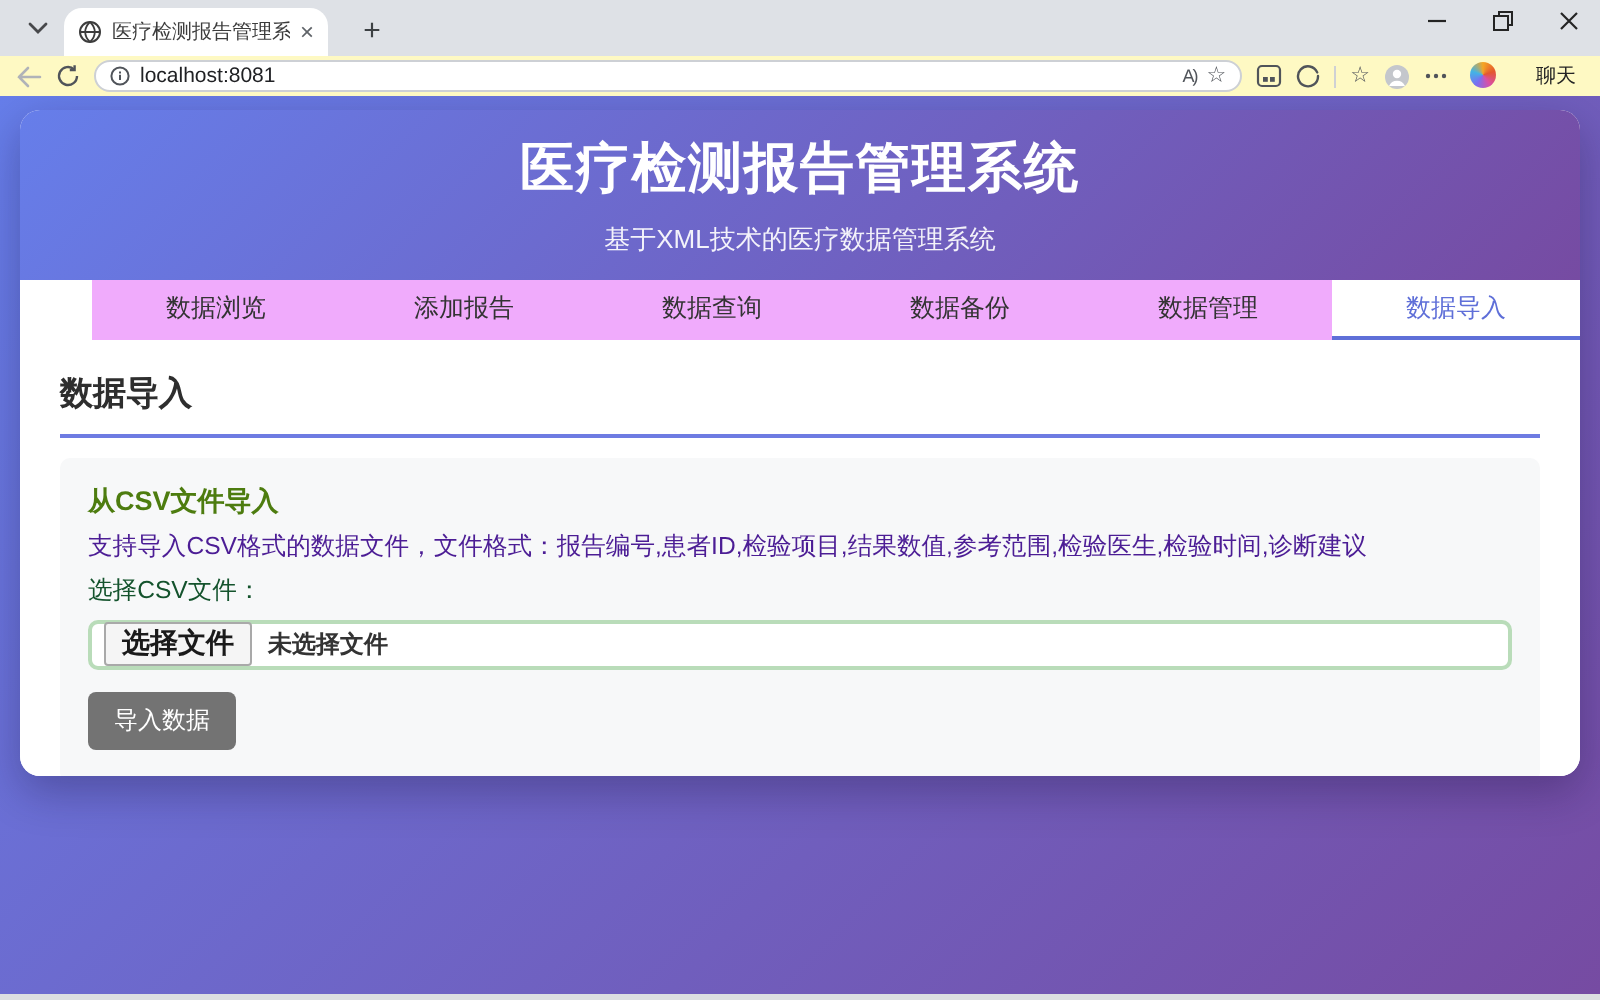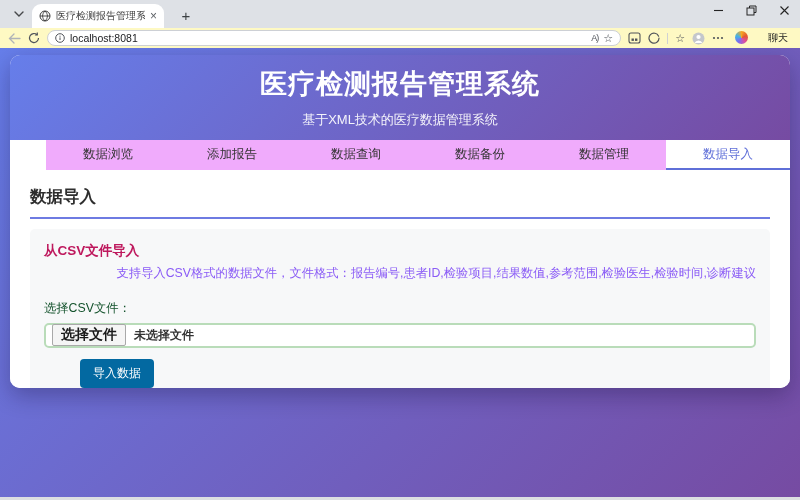--- a/index.html
+++ b/index.html
@@ -42,27 +42,27 @@
   .app-subtitle { font-size:13px; opacity:.92; }
 
   .nav { height:30px; display:flex; background:#f0abfc;margin-left:36px; }
   .nav-tab { flex:1; display:flex; align-items:center; justify-content:center; font-size:12.5px; color:#333; border-bottom:2px solid transparent; cursor:pointer; }
   .nav-tab.active { background:#ffffff; color:#5f6fd8; border-bottom-color:#5f6fd8; }
 
   .content { padding:16px 20px 0; background:#fff; }
   .section-title { font-size:16.5px; font-weight:bold; color:#2e2e2e; padding-bottom:9px; border-bottom:2px solid #6e7be2; }
 
   .import-card { margin-top:10px; background:#f7f8f9; border-radius:5px; padding:13px 14px 16px; }
-  .import-title { font-size:13.5px; font-weight:bold; color:#be185d; margin-bottom:6px; }
-  .import-desc { font-size:12.3px; color:#8b5cf6; margin-bottom:18px; line-height:1.3;text-align:right; }
+  .import-title { font-size:13.5px; font-weight:bold; color:#4d7c0f; margin-bottom:6px; }
+  .import-desc { font-size:12.3px; color:#4c1d95; margin-bottom:5px; line-height:1.3; }
   .file-label { font-size:12.3px; color:#14532d; margin-bottom:6px; }
   .file-box { background:#fff; border:2px solid #b9dcb9; border-radius:5px; height:25px; display:flex; align-items:center; padding:0 6px; gap:8px; margin-bottom:11px; cursor:pointer; }
   .file-btn { font-size:14px; color:#1a1a1a; background:#f5f5f5; border:1px solid #a9a9a9; border-radius:2px; padding:1px 8px; font-weight:bold; cursor:pointer; font-family:inherit; }
   .file-status { font-size:12px; color:#333; font-weight:bold; }
-  .import-btn { background:#0369a1; color:#fff; border:none; border-radius:4px; font-size:12px; padding:6px 13px; cursor:pointer; font-family:Liberation Sans, sans-serif;margin-left:36px; }
+  .import-btn { background:#737373; color:#fff; border:none; border-radius:4px; font-size:12px; padding:6px 13px; cursor:pointer; font-family:Liberation Sans, sans-serif; }
 </style>
 </head>
 <body>
 
 <div class="browser">
 
   <div class="tabbar">
     <div class="tab-search">
       <svg width="10" height="6" viewBox="0 0 10 6">
           <path d="M1 1l4 4 4-4" fill="none" stroke="currentColor" stroke-width="1.4" stroke-linecap="round"></path>

